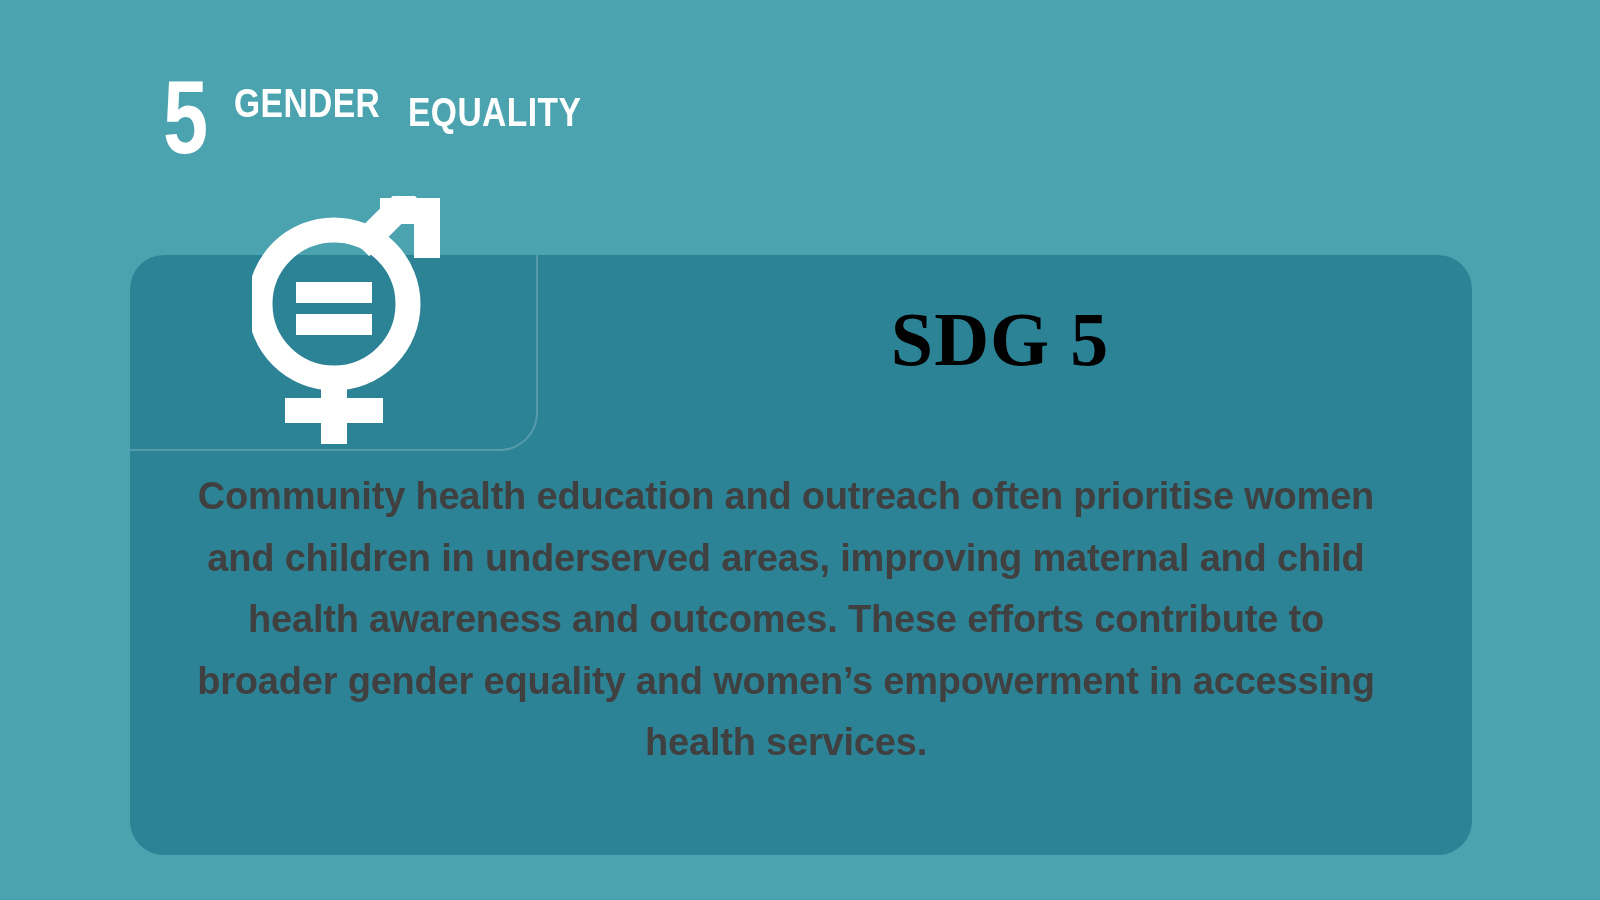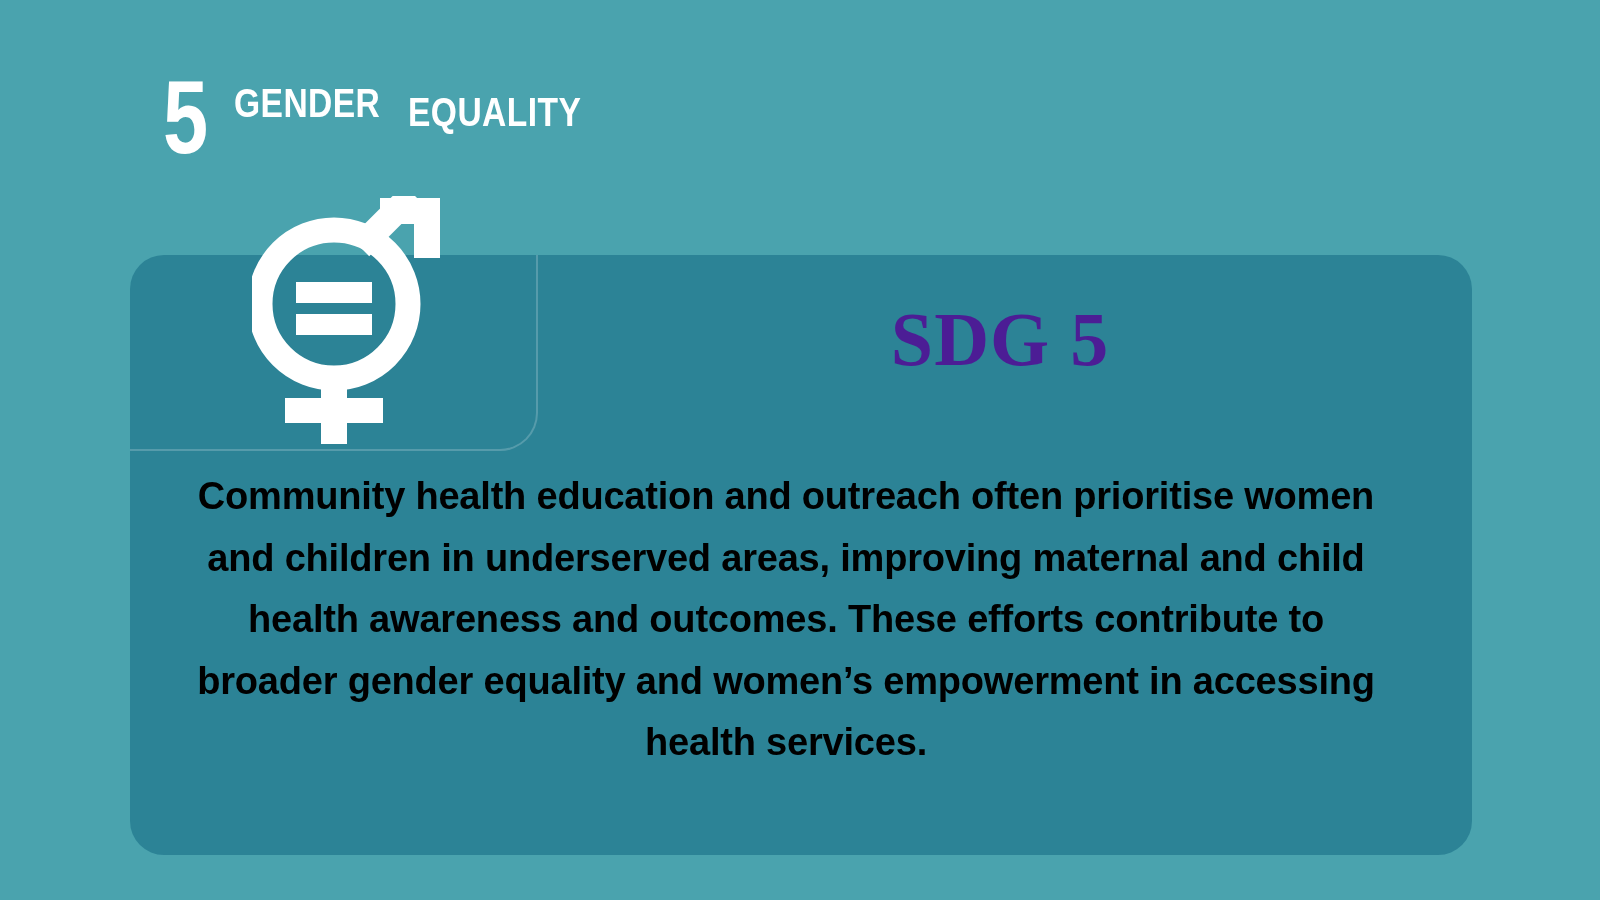--- a/index.html
+++ b/index.html
@@ -101,34 +101,34 @@
     height: 250px;
   }
 
   
   .card-title {
     position: absolute;
     left: 540px;
     top: 300px;
     width: 920px;
     text-align: center;
-    color: #4c1d95;
+    color: #000000;
     font-family: "Liberation Serif", serif;
     font-weight: bold;
     font-size: 76px;
     line-height: 1.05;
     letter-spacing: 1px;
   }
   .card-body {
     position: absolute;
     left: 180px;
     top: 466px;
     width: 1212px;
     text-align: center;
-    color: #000000;
+    color: #404040;
     font-family: "Liberation Sans", sans-serif;
     font-weight: bold;
     font-size: 38px;
     line-height: 1.62;
     letter-spacing: -0.2px;
   }
 </style>
 </head>
 <body>
 

